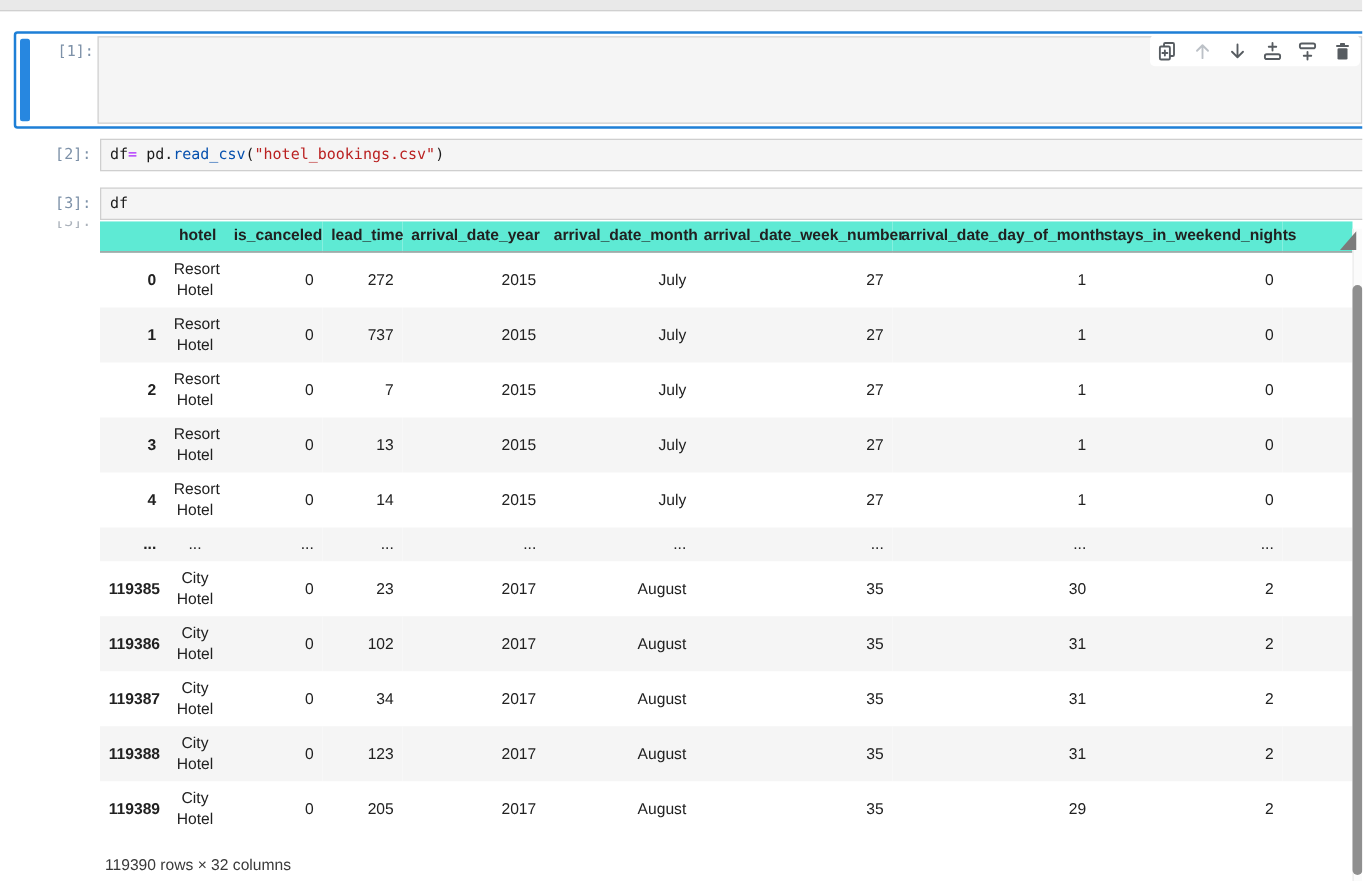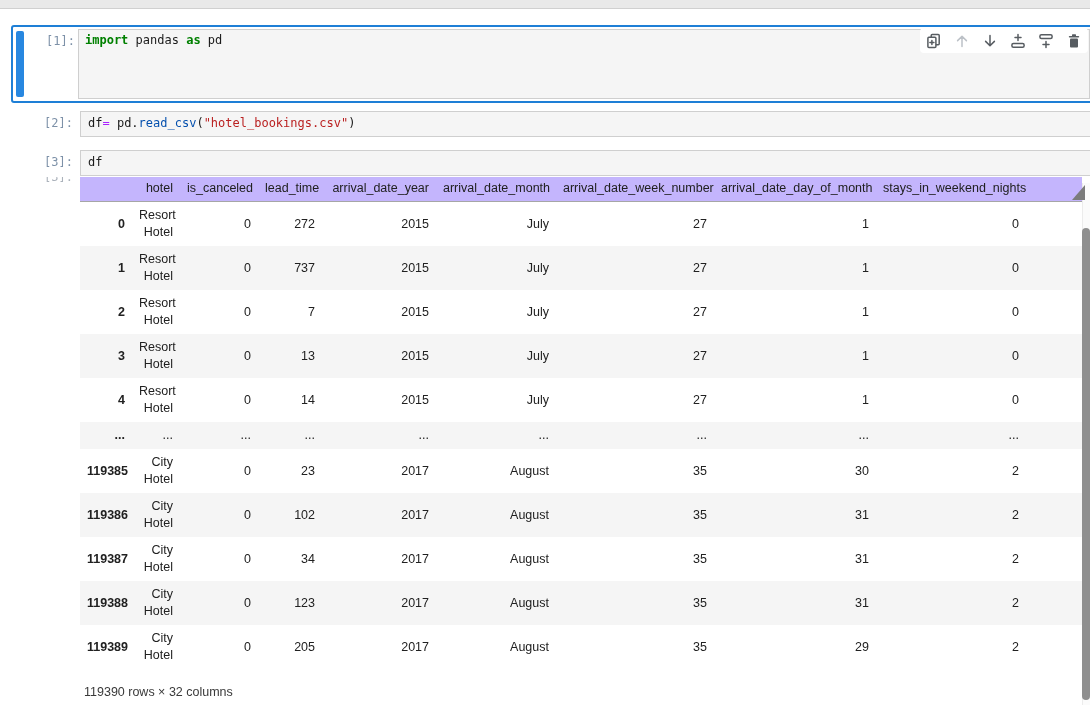--- a/index.html
+++ b/index.html
@@ -49,25 +49,25 @@
   .output{position:absolute;left:0;top:177px;right:0;bottom:0;}
   .out-prompt-clip{position:absolute;left:0;top:0;width:73px;height:10px;overflow:hidden;
         text-align:right;}
   .out-prompt-clip span{display:block;margin-top:-7px;color:#abb2bb;
         font-family:"DejaVu Sans Mono","Liberation Mono",monospace;font-size:12px;}
 
   .table-wrap{position:absolute;left:80px;top:0;right:8px;height:494px;overflow:hidden;}
   table.df{border-collapse:collapse;table-layout:fixed;width:1086px;font-size:12.5px;
         color:#212121;}
   table.df th,table.df td{overflow:visible;white-space:nowrap;line-height:17px;}
-  table.df thead th{font-weight:normal;text-align:right;padding:3px 7px 4px;background:#c4b5fd;
+  table.df thead th{font-weight:bold;text-align:right;padding:3px 7px 4px;background:#5eead4;
         border-bottom:1px solid var(--c-headline);vertical-align:bottom;}
   table.df tbody td{text-align:right;padding:5px 7px;}
   table.df tbody th{font-weight:bold;text-align:right;padding:5px 7px;vertical-align:middle;}
-  table.df td.hotel-col{white-space:normal;}
+  table.df td.hotel-col{text-align:center;white-space:normal;}
   table.df tbody tr:nth-child(even){background:var(--c-stripe);}
 
   .df-footer{position:absolute;left:84px;top:508px;font-size:12.5px;color:#3a3a3a;}
 
   
   .scroll-track{position:absolute;right:0;top:6px;bottom:0;width:8px;background:#fbfbfb;
         border-left:1px solid #ececec;}
   .scroll-thumb{position:absolute;right:0;top:45px;width:8px;height:472px;background:#8f8f8f;
         border-radius:4px;cursor:grab;}
   .scroll-corner{position:absolute;right:5px;top:8px;width:0;height:0;
@@ -78,21 +78,20 @@
 
 <div class="page">
 
   <div class="top-strip"></div>
 
   <section class="cell1">
     <div class="collapser"></div>
     <div class="prompt">[1]:</div>
     <div class="editor mono">
       <div>
-          <div class="code-line"><span class="tok-kw">import</span><span class="tok-pl"> pandas </span><span class="tok-kw">as</span><span class="tok-pl"> pd</span></div>
         </div>
     </div>
   </section>
 
   <div class="cell-toolbar" id="cell-toolbar">
       <button class="tbtn">
         <svg width="16" height="16" viewBox="0 0 16 16" fill="none" stroke="#575c61" style="color:#575c61" stroke-width="1.5" stroke-linecap="round" stroke-linejoin="round">
           <rect x="5.2" y="1.4" width="8" height="10.4" rx="1"></rect>
           <rect x="1.9" y="4.2" width="8" height="10.4" rx="1" fill="#fff"></rect>
           <path d="M5.9 7.4v4M3.9 9.4h4"></path>

